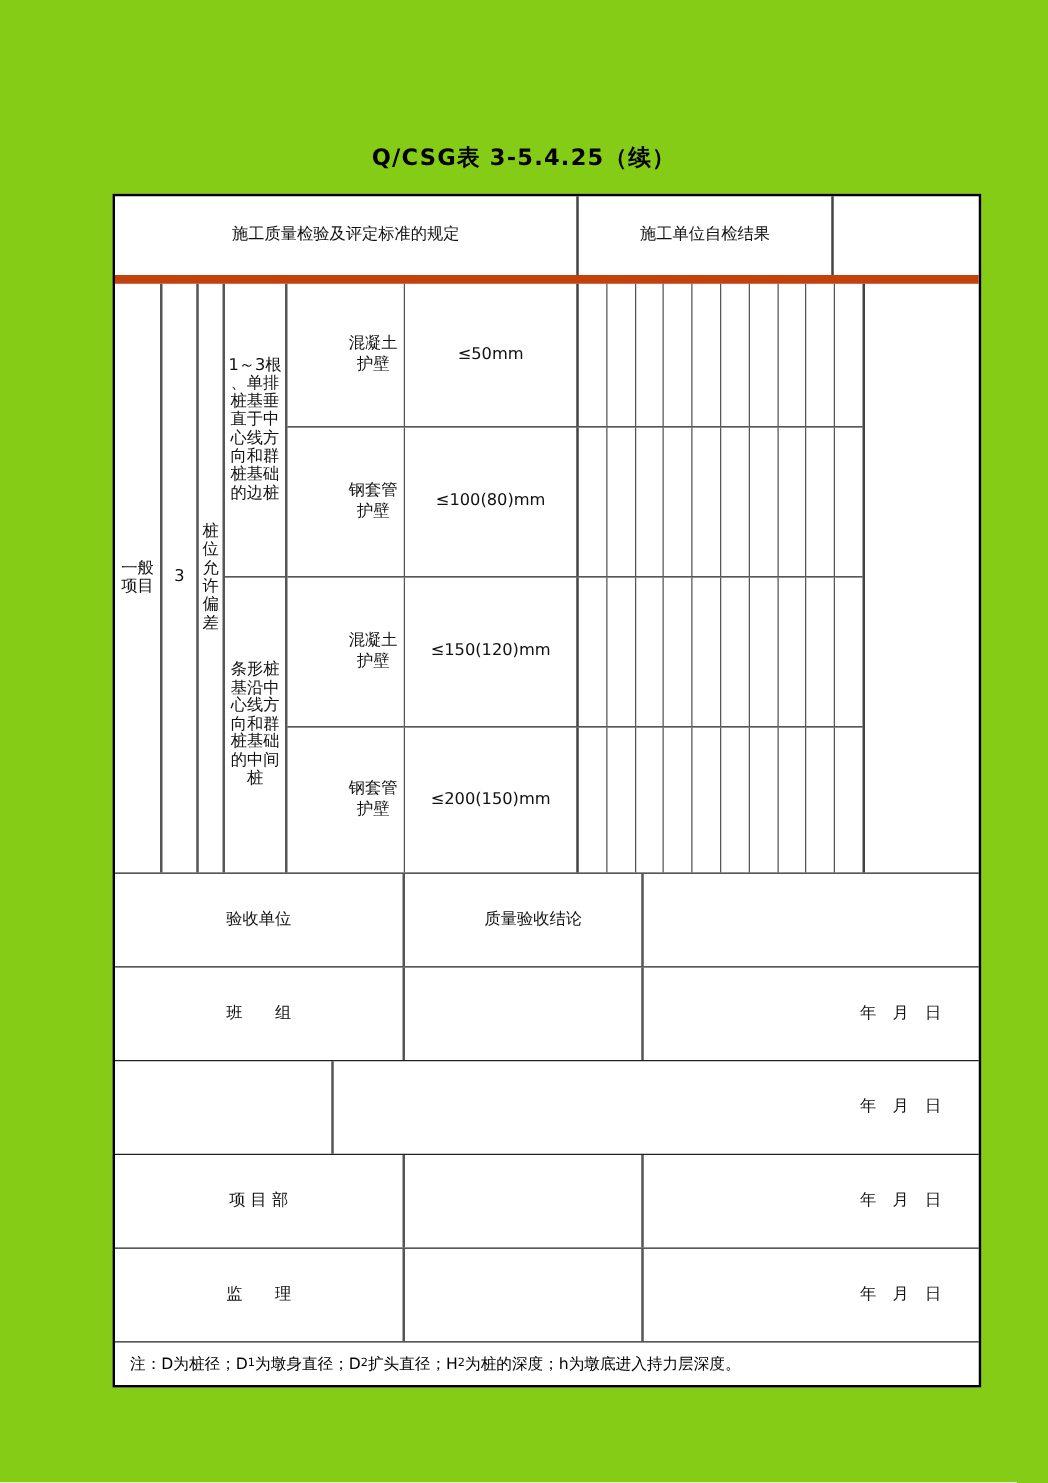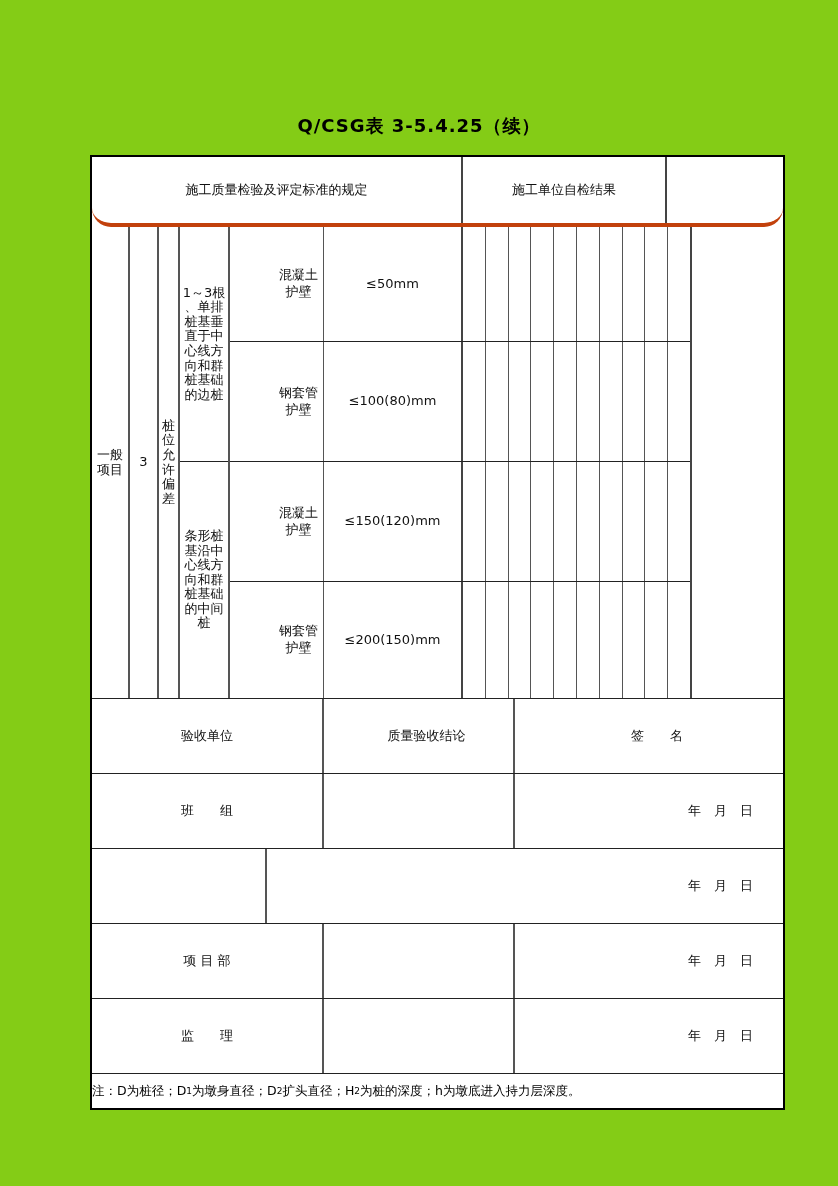--- a/index.html
+++ b/index.html
@@ -40,21 +40,21 @@
     align-items: center;
     justify-content: center;
     text-align: center;
     font-size: 13px;
     line-height: 1.3;
   }
   .ml { white-space: pre-line; line-height: 1.12; }
   .pre { white-space: pre; }
 
   
-  .hdr { display: flex; height: 70px; flex: none; border-bottom: 4px solid #c2410c; border-radius: 19px; }
+  .hdr { display: flex; height: 70px; flex: none; border-bottom: 7px solid #c2410c; }
   .hdr-spec  { width: 371px; border-right: 2px solid #444; }
   .hdr-check { width: 204px; border-right: 2px solid #444; }
   .hdr-sup   { flex: 1; }
 
   
   .bdy { display: flex; height: 472px; flex: none; border-bottom: 1px solid #222; }
   .colA { width: 38px; border-right: 2px solid #555; }
   .colB { width: 29px; border-right: 2px solid #555; }
   .colC { width: 21px; border-right: 2px solid #555; }
   .colD { width: 50px; border-right: 2px solid #555; display: flex; flex-direction: column; }
@@ -76,21 +76,21 @@
   .f1 { width: 232px; border-right: 2px solid #555; }
   .f2 { width: 175px; border-right: 2px solid #555; }
   .f3 { flex: 1; }
   .date { justify-content: flex-end; padding-right: 30px; }
 
   
   .note {
     flex: 1;
     display: flex;
     align-items: center;
-    padding: 0 0;
+    padding: 0 12px;
     font-size: 12.5px;
     color: #000;
   }
   .note sub { font-size: 9px; line-height: 0; }
 </style>
 </head>
 <body>
 
 <div class="page">
 
@@ -198,21 +198,20 @@
             </div>
         </div>
       </div>
 
       <div class="colH"></div>
     </div>
 
     <div class="frow">
       <div class="c f1">验收单位</div>
       <div class="c f2">质量验收结论</div>
-      <div class="c f3 pre">签　　名</div>
     </div>
 
     <div class="frow">
       <div class="c f1 pre">班　　组</div>
       <div class="c f2"></div>
       <div class="c f3 date pre">年　月　日</div>
     </div>
 
     <div class="frow">
       <div class="c f2"></div>

